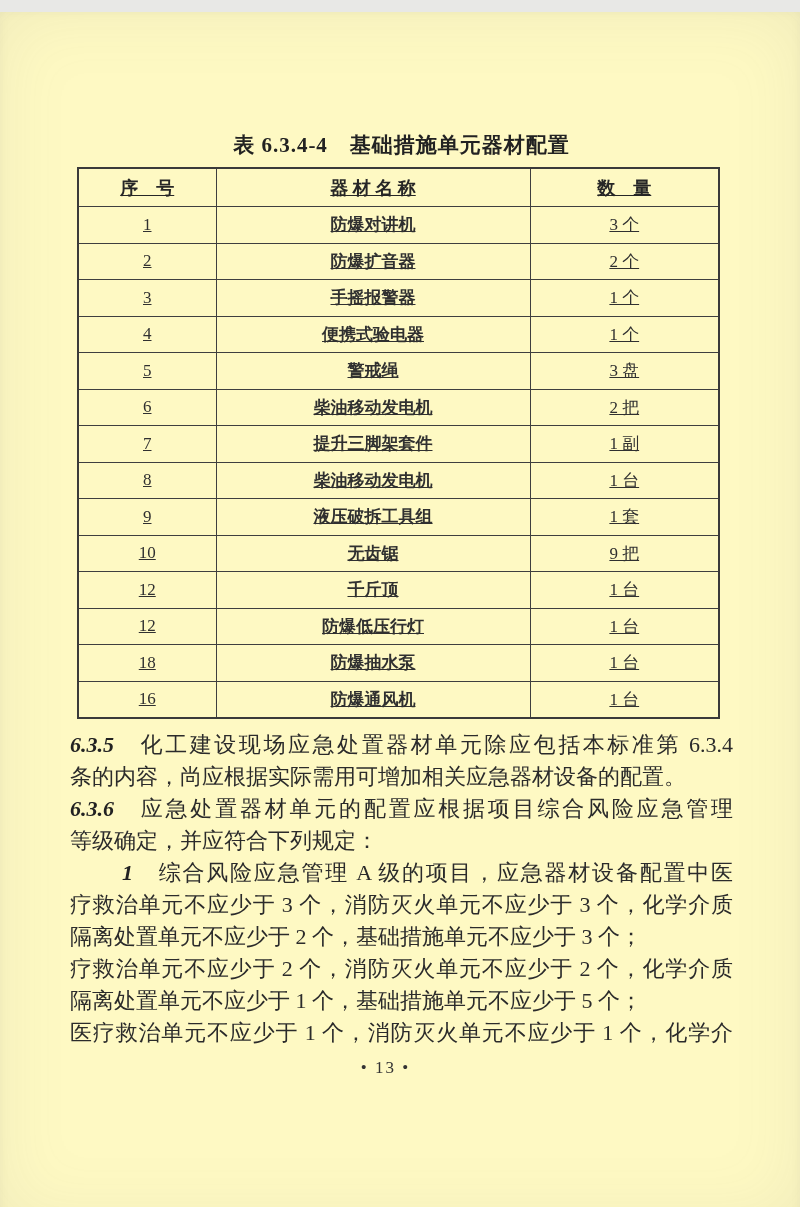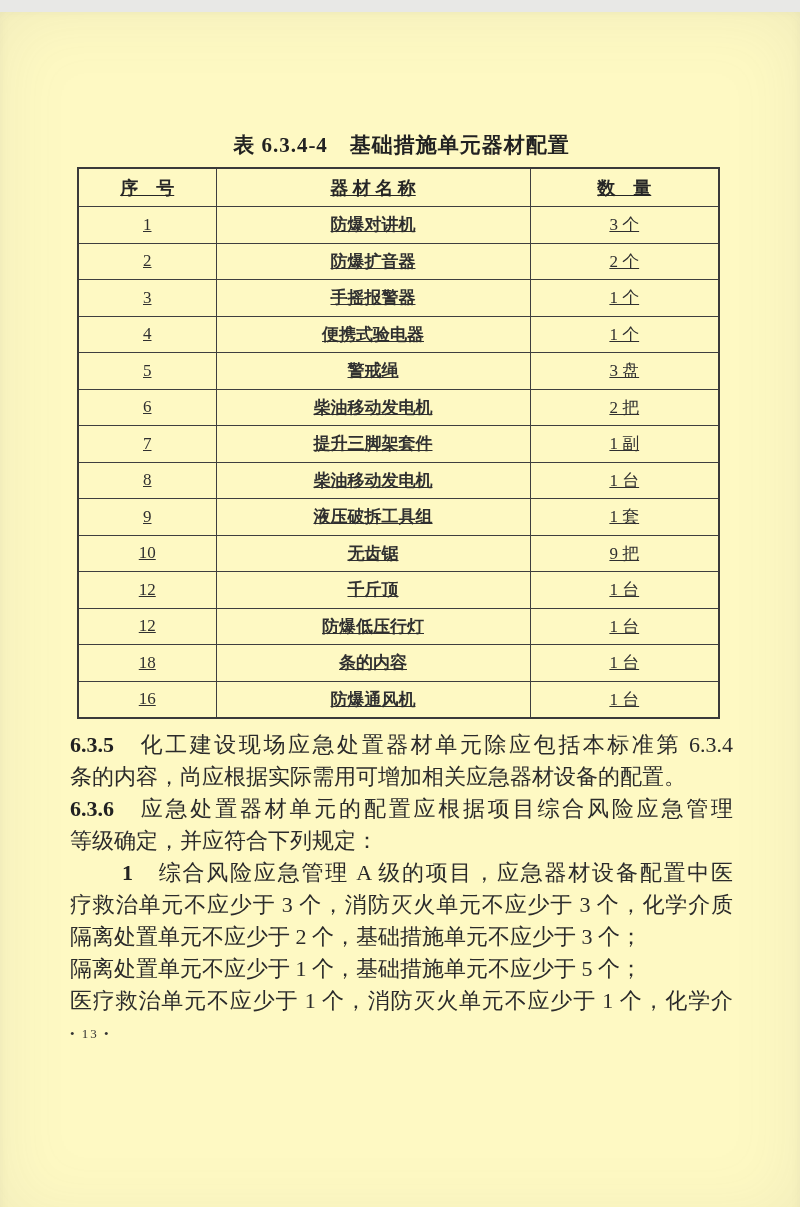--- a/index.html
+++ b/index.html
@@ -68,27 +68,27 @@
     line-height: 32px;
     color: #2b2b2b;
   }
   .para { margin: 0; }
   .jline {
     text-align: justify;
     text-align-last: justify;
   }
   .jline.endline { text-align-last: left; }
   .jline.indent { padding-left: 52px; }
-  .pnum { font-weight: bold; color: #222; }
+  .pnum { font-weight: bold; color: #222; font-style: italic; }
   .pgap { display: inline-block; width: 24px; }
   .page-number {
     margin-top: 9px;
-    text-align: left;
+    text-align: center;
     padding-right: 32px;
-    font-size: 13px;
+    font-size: 17px;
     color: #333;
     letter-spacing: 2px;
   }
 </style>
 </head>
 <body>
 
 <div class="page">
 
   <div class="table-title">表 6.3.4-4　基础措施单元器材配置</div>
@@ -162,21 +162,21 @@
           <td class="name-cell">千斤顶</td>
           <td>1 台</td>
         </tr>
         <tr>
           <td>12</td>
           <td class="name-cell">防爆低压行灯</td>
           <td>1 台</td>
         </tr>
         <tr>
           <td>18</td>
-          <td class="name-cell">条的内容</td>
+          <td class="name-cell">防爆抽水泵</td>
           <td>1 台</td>
         </tr>
         <tr>
           <td>16</td>
           <td class="name-cell">防爆通风机</td>
           <td>1 台</td>
         </tr>
       </tbody>
   </table>
 
@@ -188,20 +188,21 @@
       <div class="para">
         <div class="jline"><span class="pnum">6.3.6</span><span class="pgap"></span>应急处置器材单元的配置应根据项目综合风险应急管理</div>
         <div class="jline endline">等级确定，并应符合下列规定：</div>
       </div>
       <div class="para">
         <div class="jline indent"><span class="pnum">1</span><span class="pgap"></span>综合风险应急管理 A 级的项目，应急器材设备配置中医</div>
         <div class="jline">疗救治单元不应少于 3 个，消防灭火单元不应少于 3 个，化学介质</div>
         <div class="jline endline">隔离处置单元不应少于 2 个，基础措施单元不应少于 3 个；</div>
       </div>
       <div class="para">
+        <div class="jline">疗救治单元不应少于 2 个，消防灭火单元不应少于 2 个，化学介质</div>
         <div class="jline endline">隔离处置单元不应少于 1 个，基础措施单元不应少于 5 个；</div>
       </div>
       <div class="para">
         <div class="jline">医疗救治单元不应少于 1 个，消防灭火单元不应少于 1 个，化学介</div>
       </div>
     </div>
 
   <div class="page-number">• 13 •</div>
 
 </div>

